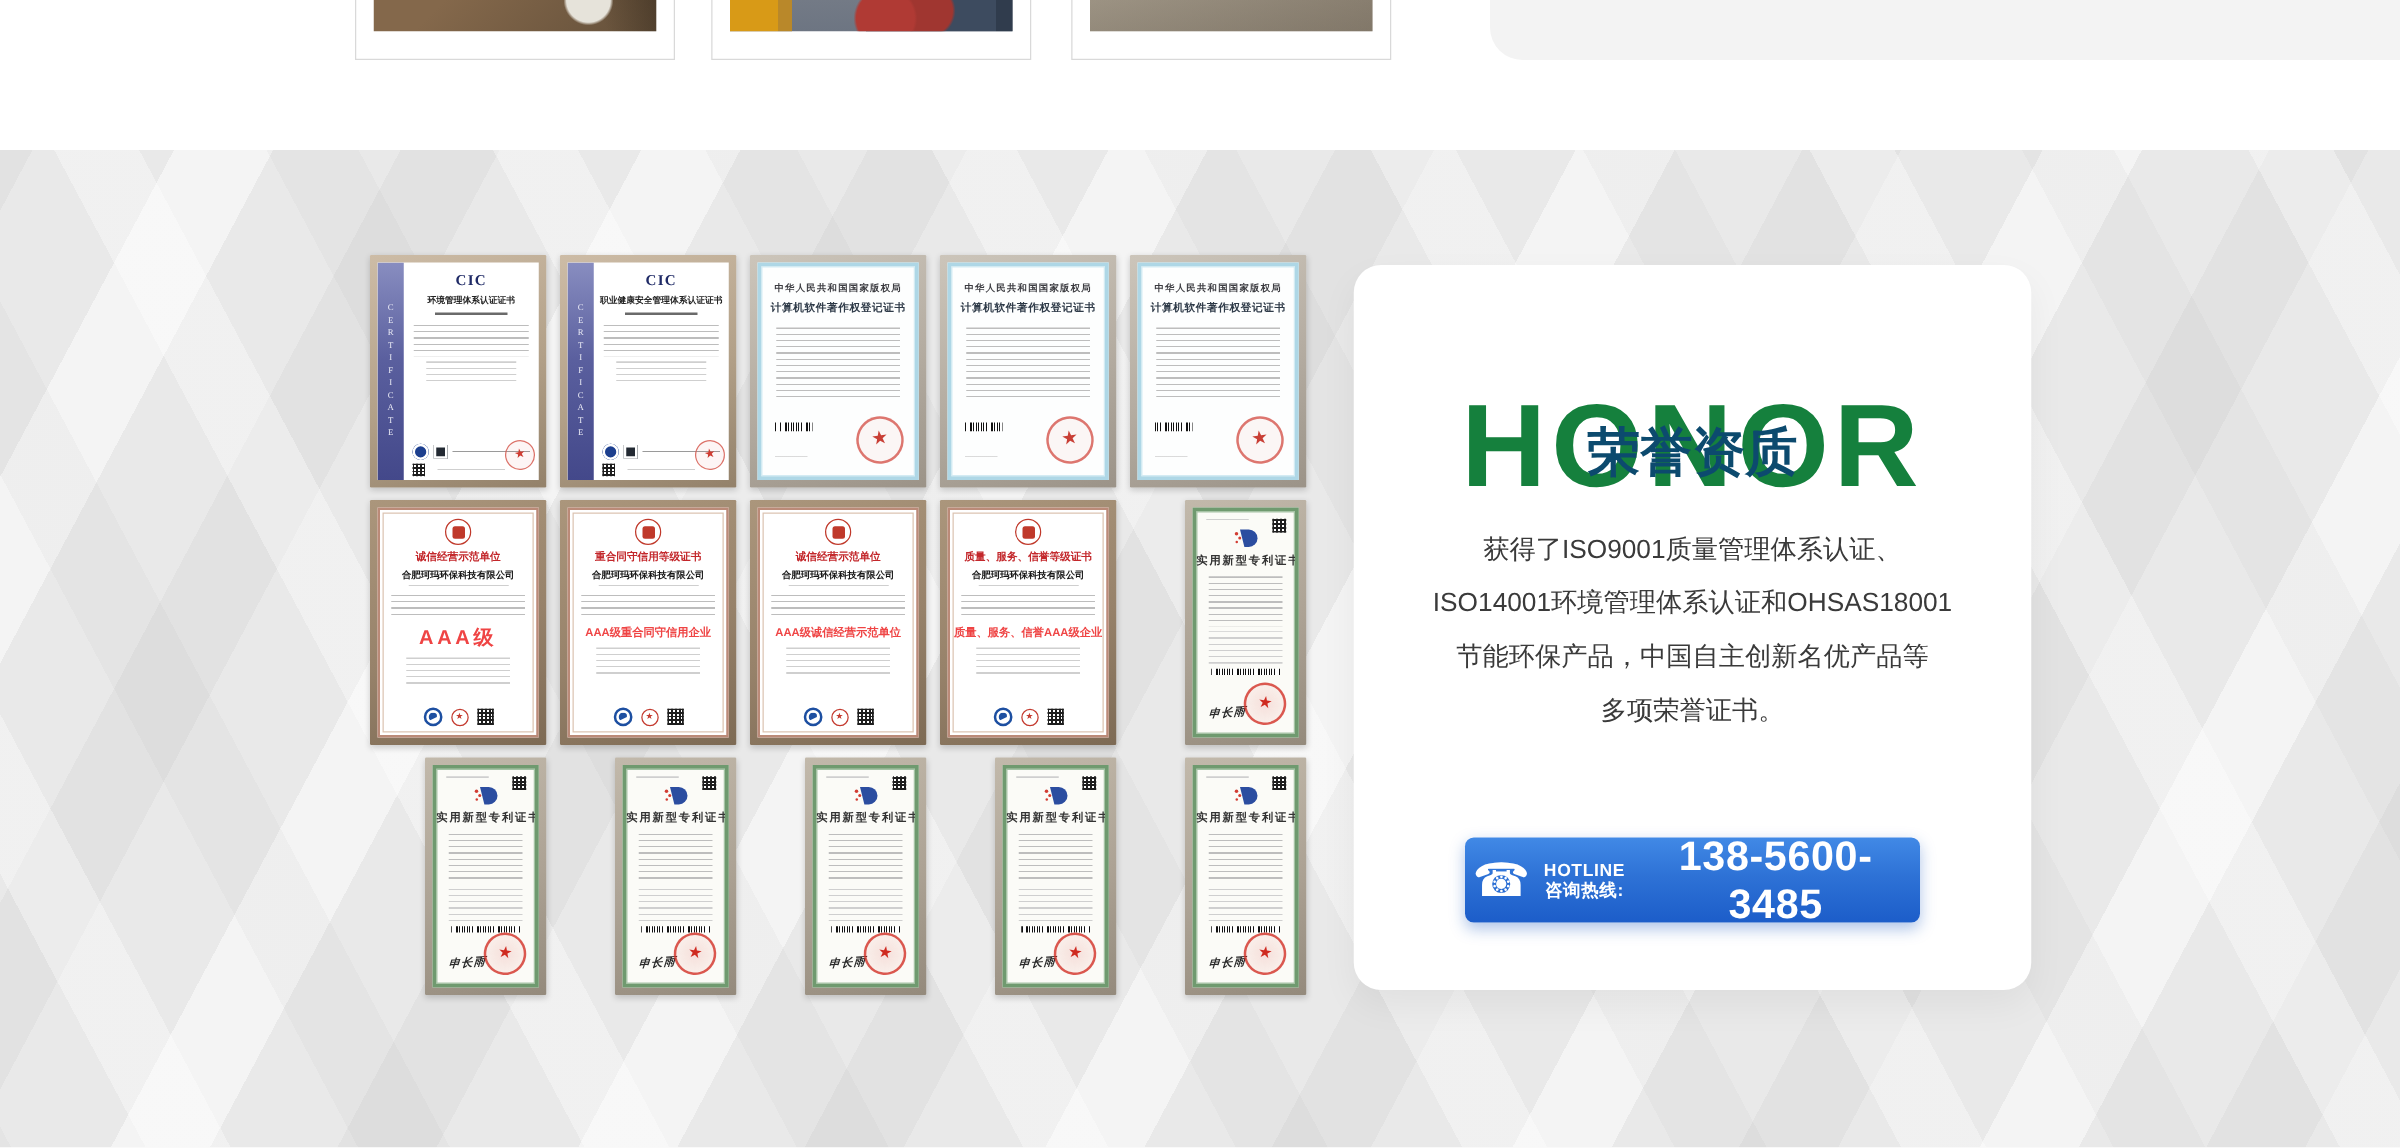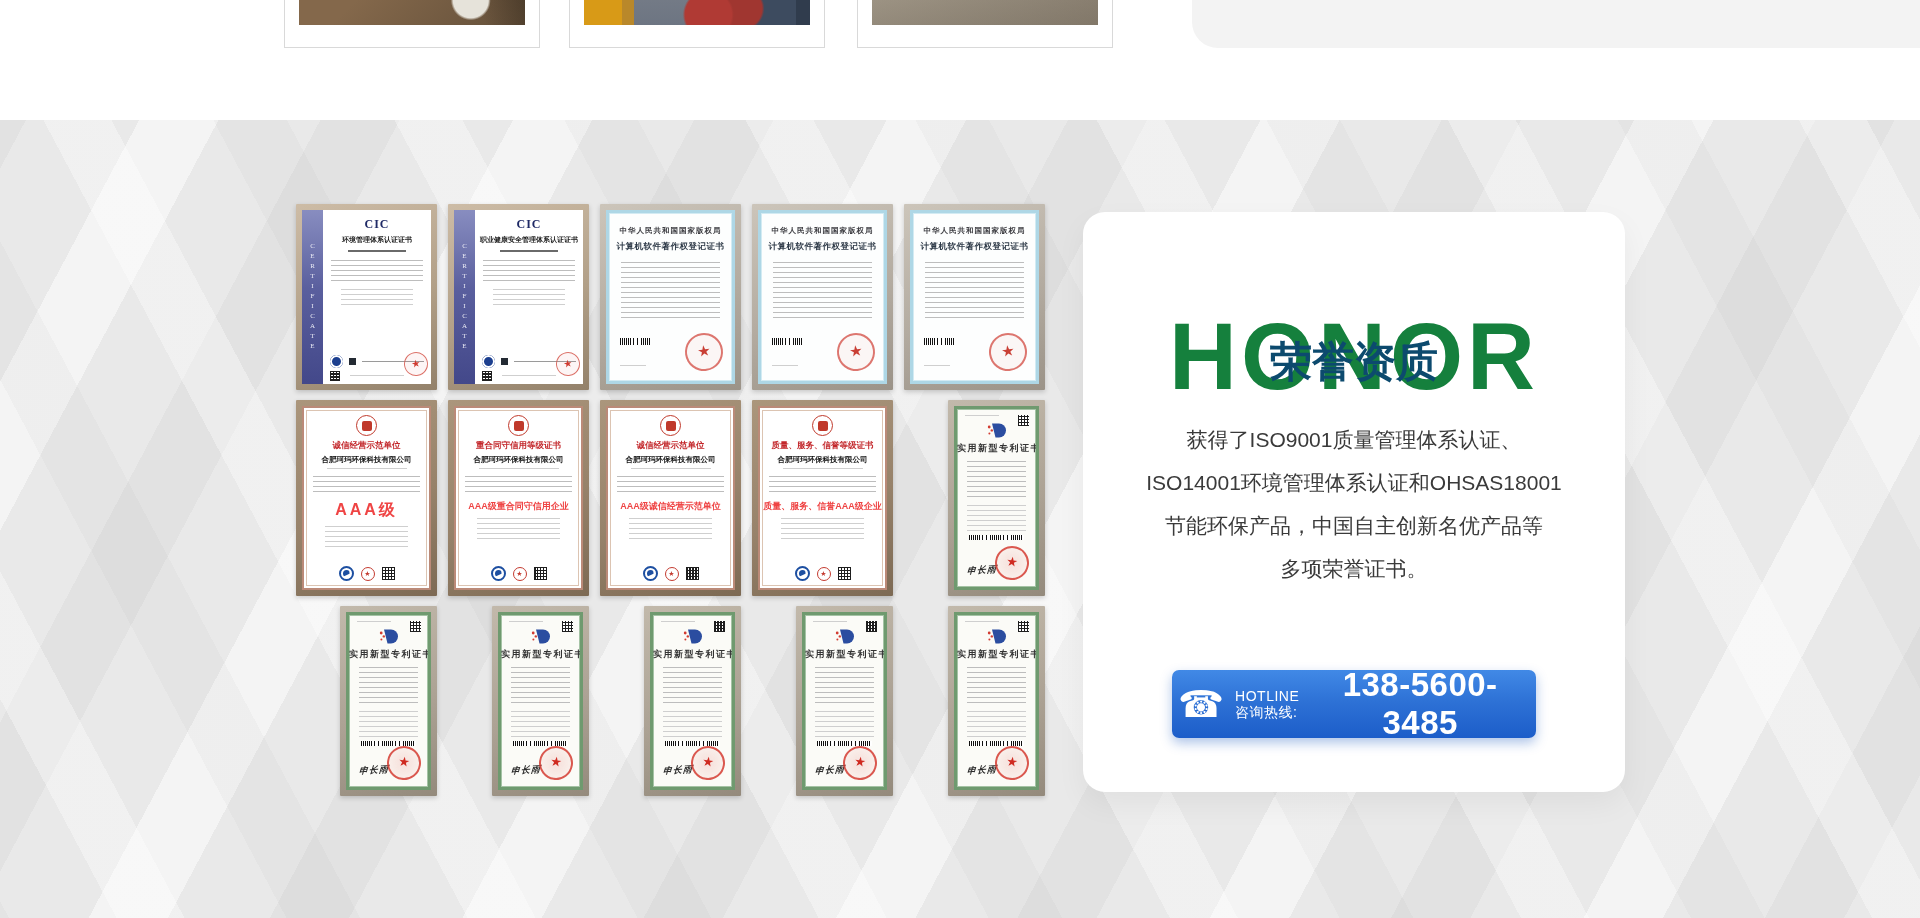--- a/index.html
+++ b/index.html
@@ -103,21 +103,21 @@
   .pt-sig{font-size:9px;font-style:italic;font-weight:600;color:#2a2a2a;transform:rotate(-4deg) skewX(-8deg);letter-spacing:1px;}
   .pt-seal{position:absolute;right:7px;bottom:7px;width:30px;height:30px;border:2px solid rgba(210,50,40,.8);border-radius:50%;color:#cf2a20;font-size:13px;line-height:27px;text-align:center;transform:rotate(8deg);background:radial-gradient(circle,rgba(220,60,50,.14),rgba(220,60,50,.03));}
 
   
   .honor-panel{position:absolute;left:1083px;top:92px;width:542px;height:580px;background:#fff;border-radius:22px;box-shadow:0 12px 30px rgba(0,0,0,.05);}
   .watermark{position:absolute;top:62px;left:0;width:100%;text-align:center;font-size:94px;font-weight:700;letter-spacing:4px;color:#15803d;line-height:1;user-select:none;margin-top:36px;}
   .panel-title{position:absolute;top:122px;left:0;width:100%;text-align:center;font-size:42px;font-weight:700;color:#0c4a6e;}
   .panel-desc{position:absolute;top:206px;left:30px;right:30px;text-align:center;font-size:21px;color:#3a3a3a;line-height:43px;}
   .hotline-btn{position:absolute;left:89px;top:458px;width:364px;height:68px;border-radius:7px;border:none;cursor:pointer;background:linear-gradient(180deg,#4189e6 0%,#2e72d6 45%,#1c5dc9 100%);box-shadow:0 5px 12px rgba(24,86,190,.35);display:flex;align-items:center;justify-content:center;gap:11px;color:#fff;}
   .hb-phone{font-size:37px;line-height:1;}
-  .hb-labels{display:flex;flex-direction:column;align-items:flex-start;line-height:16px;font-size:14px;letter-spacing:.5px;}
+  .hb-labels{display:flex;flex-direction:column;align-items:center;line-height:16px;font-size:14px;letter-spacing:.5px;font-weight:bold;}
   .hb-number{font-size:33px;font-weight:700;letter-spacing:.5px;}
 </style>
 </head>
 <body>
 
 <div class="stage">
 
   <div class="photo-card" style="left:284px">
     <div class="ph ph1"></div>
   </div>

